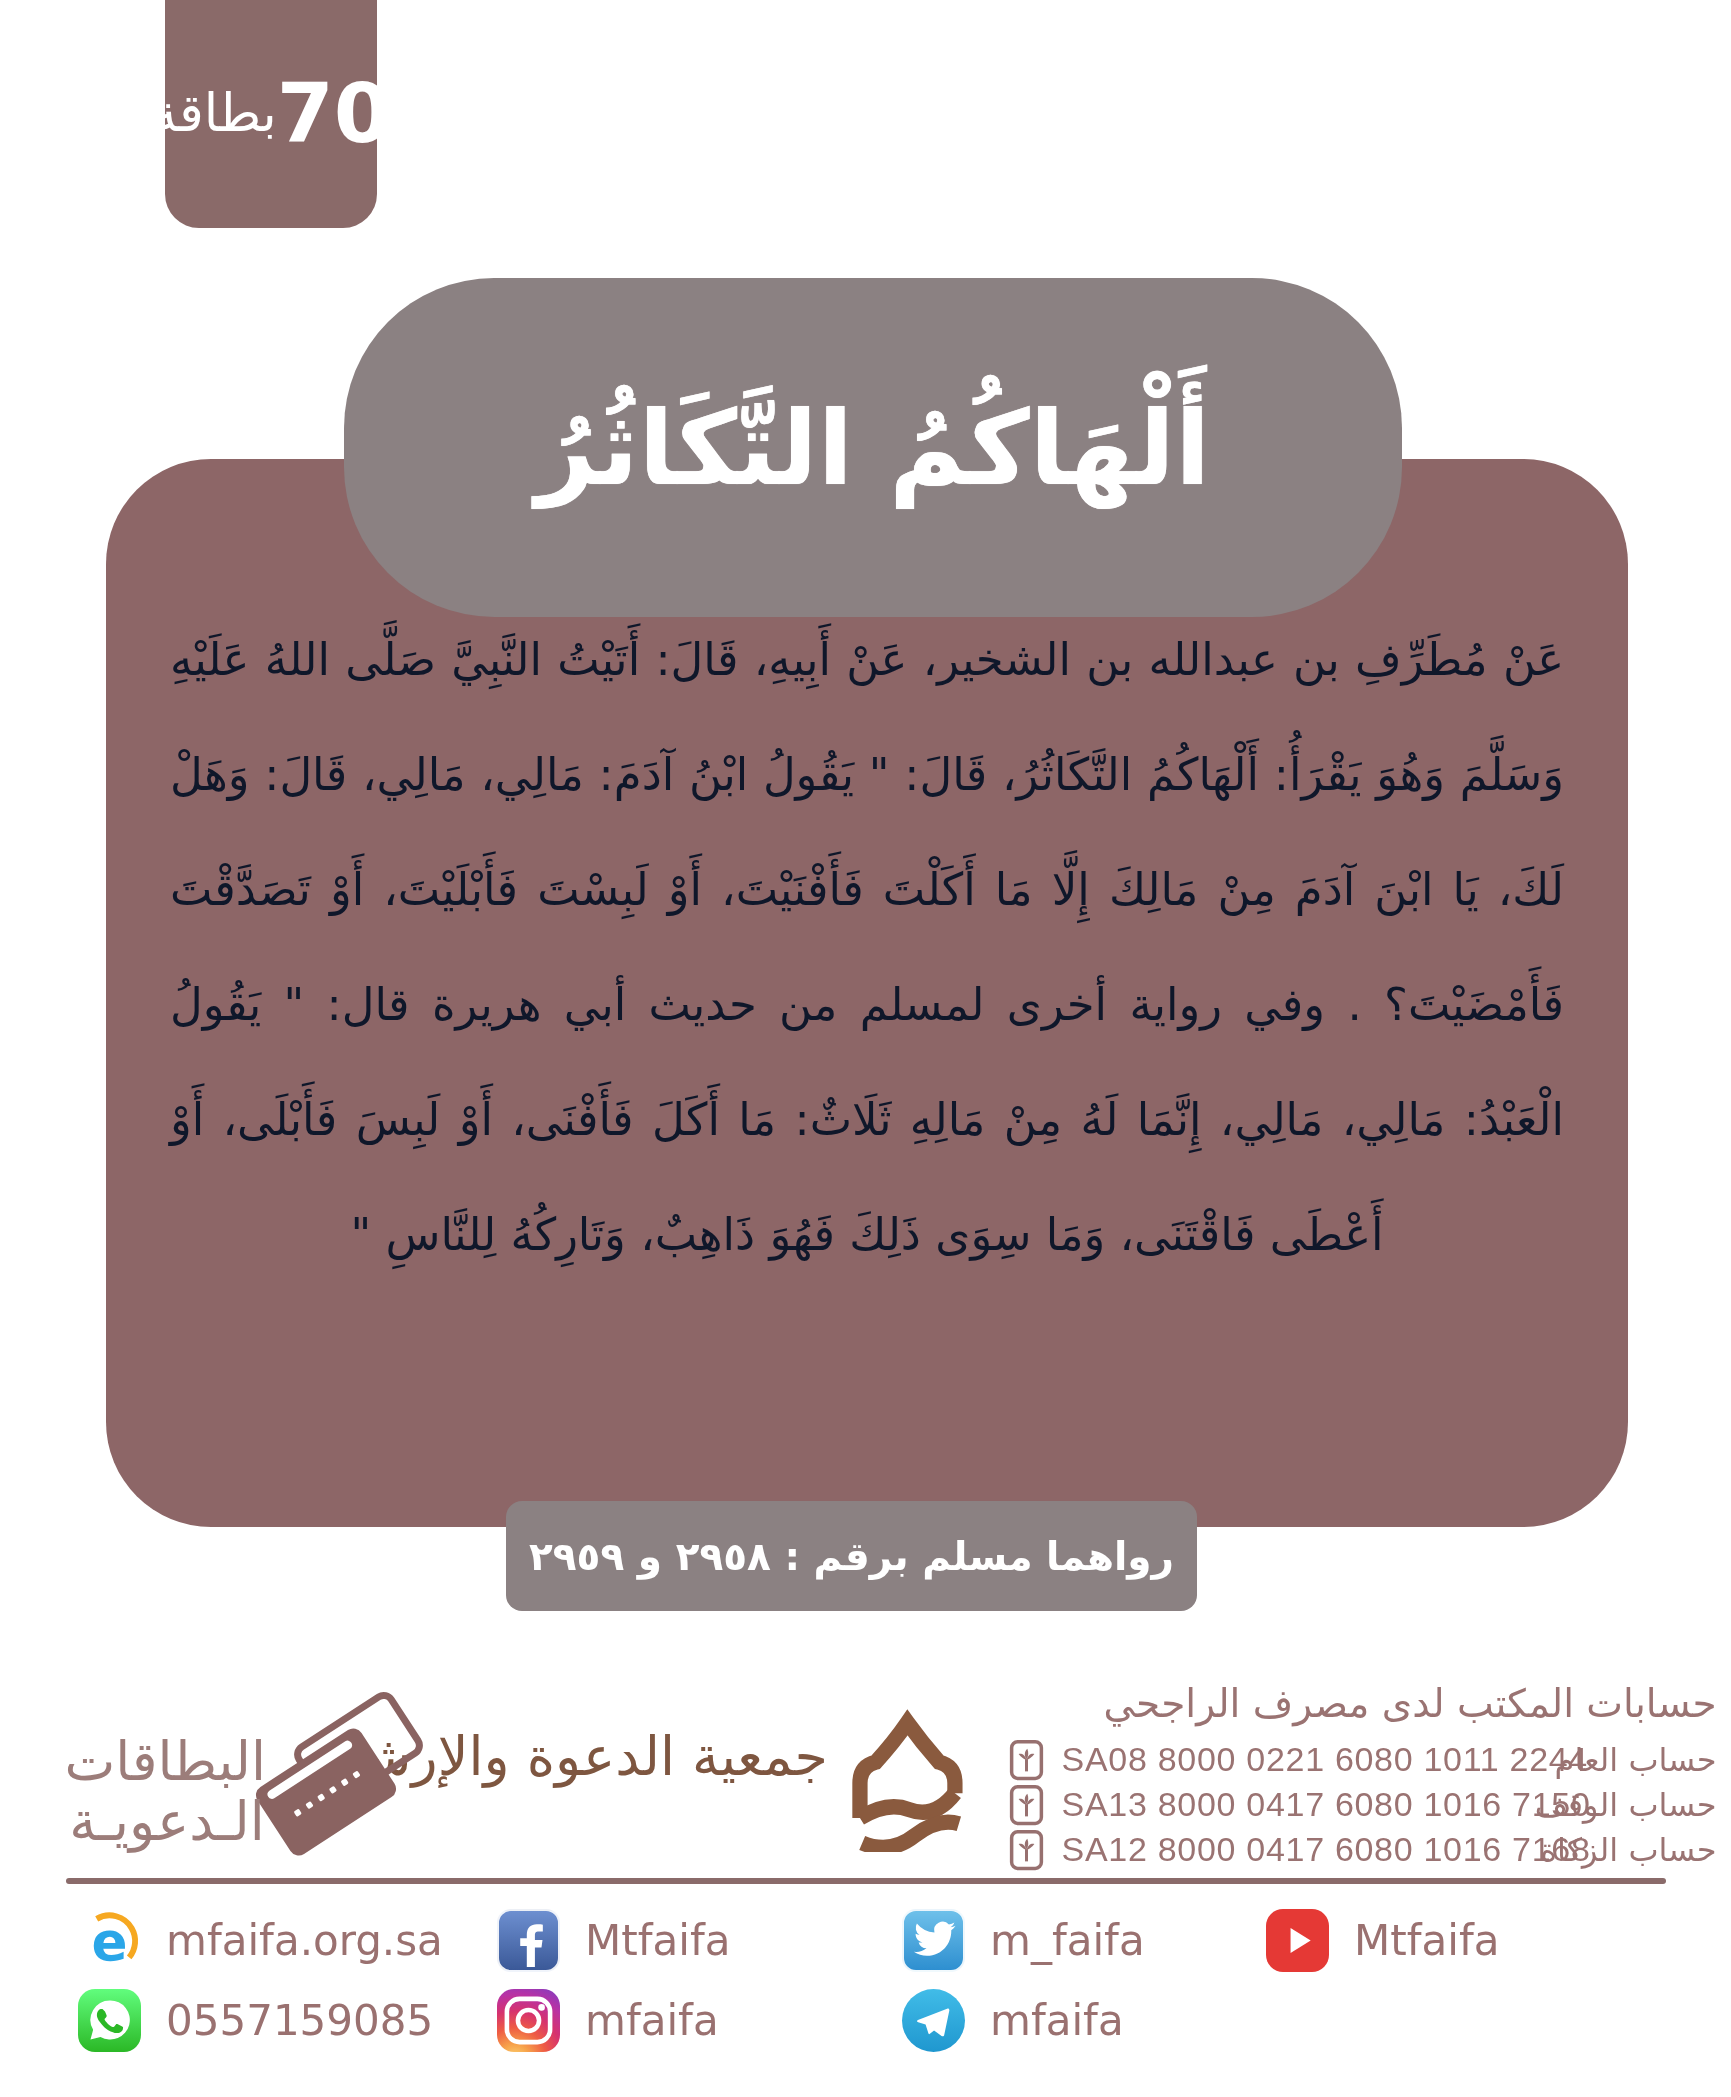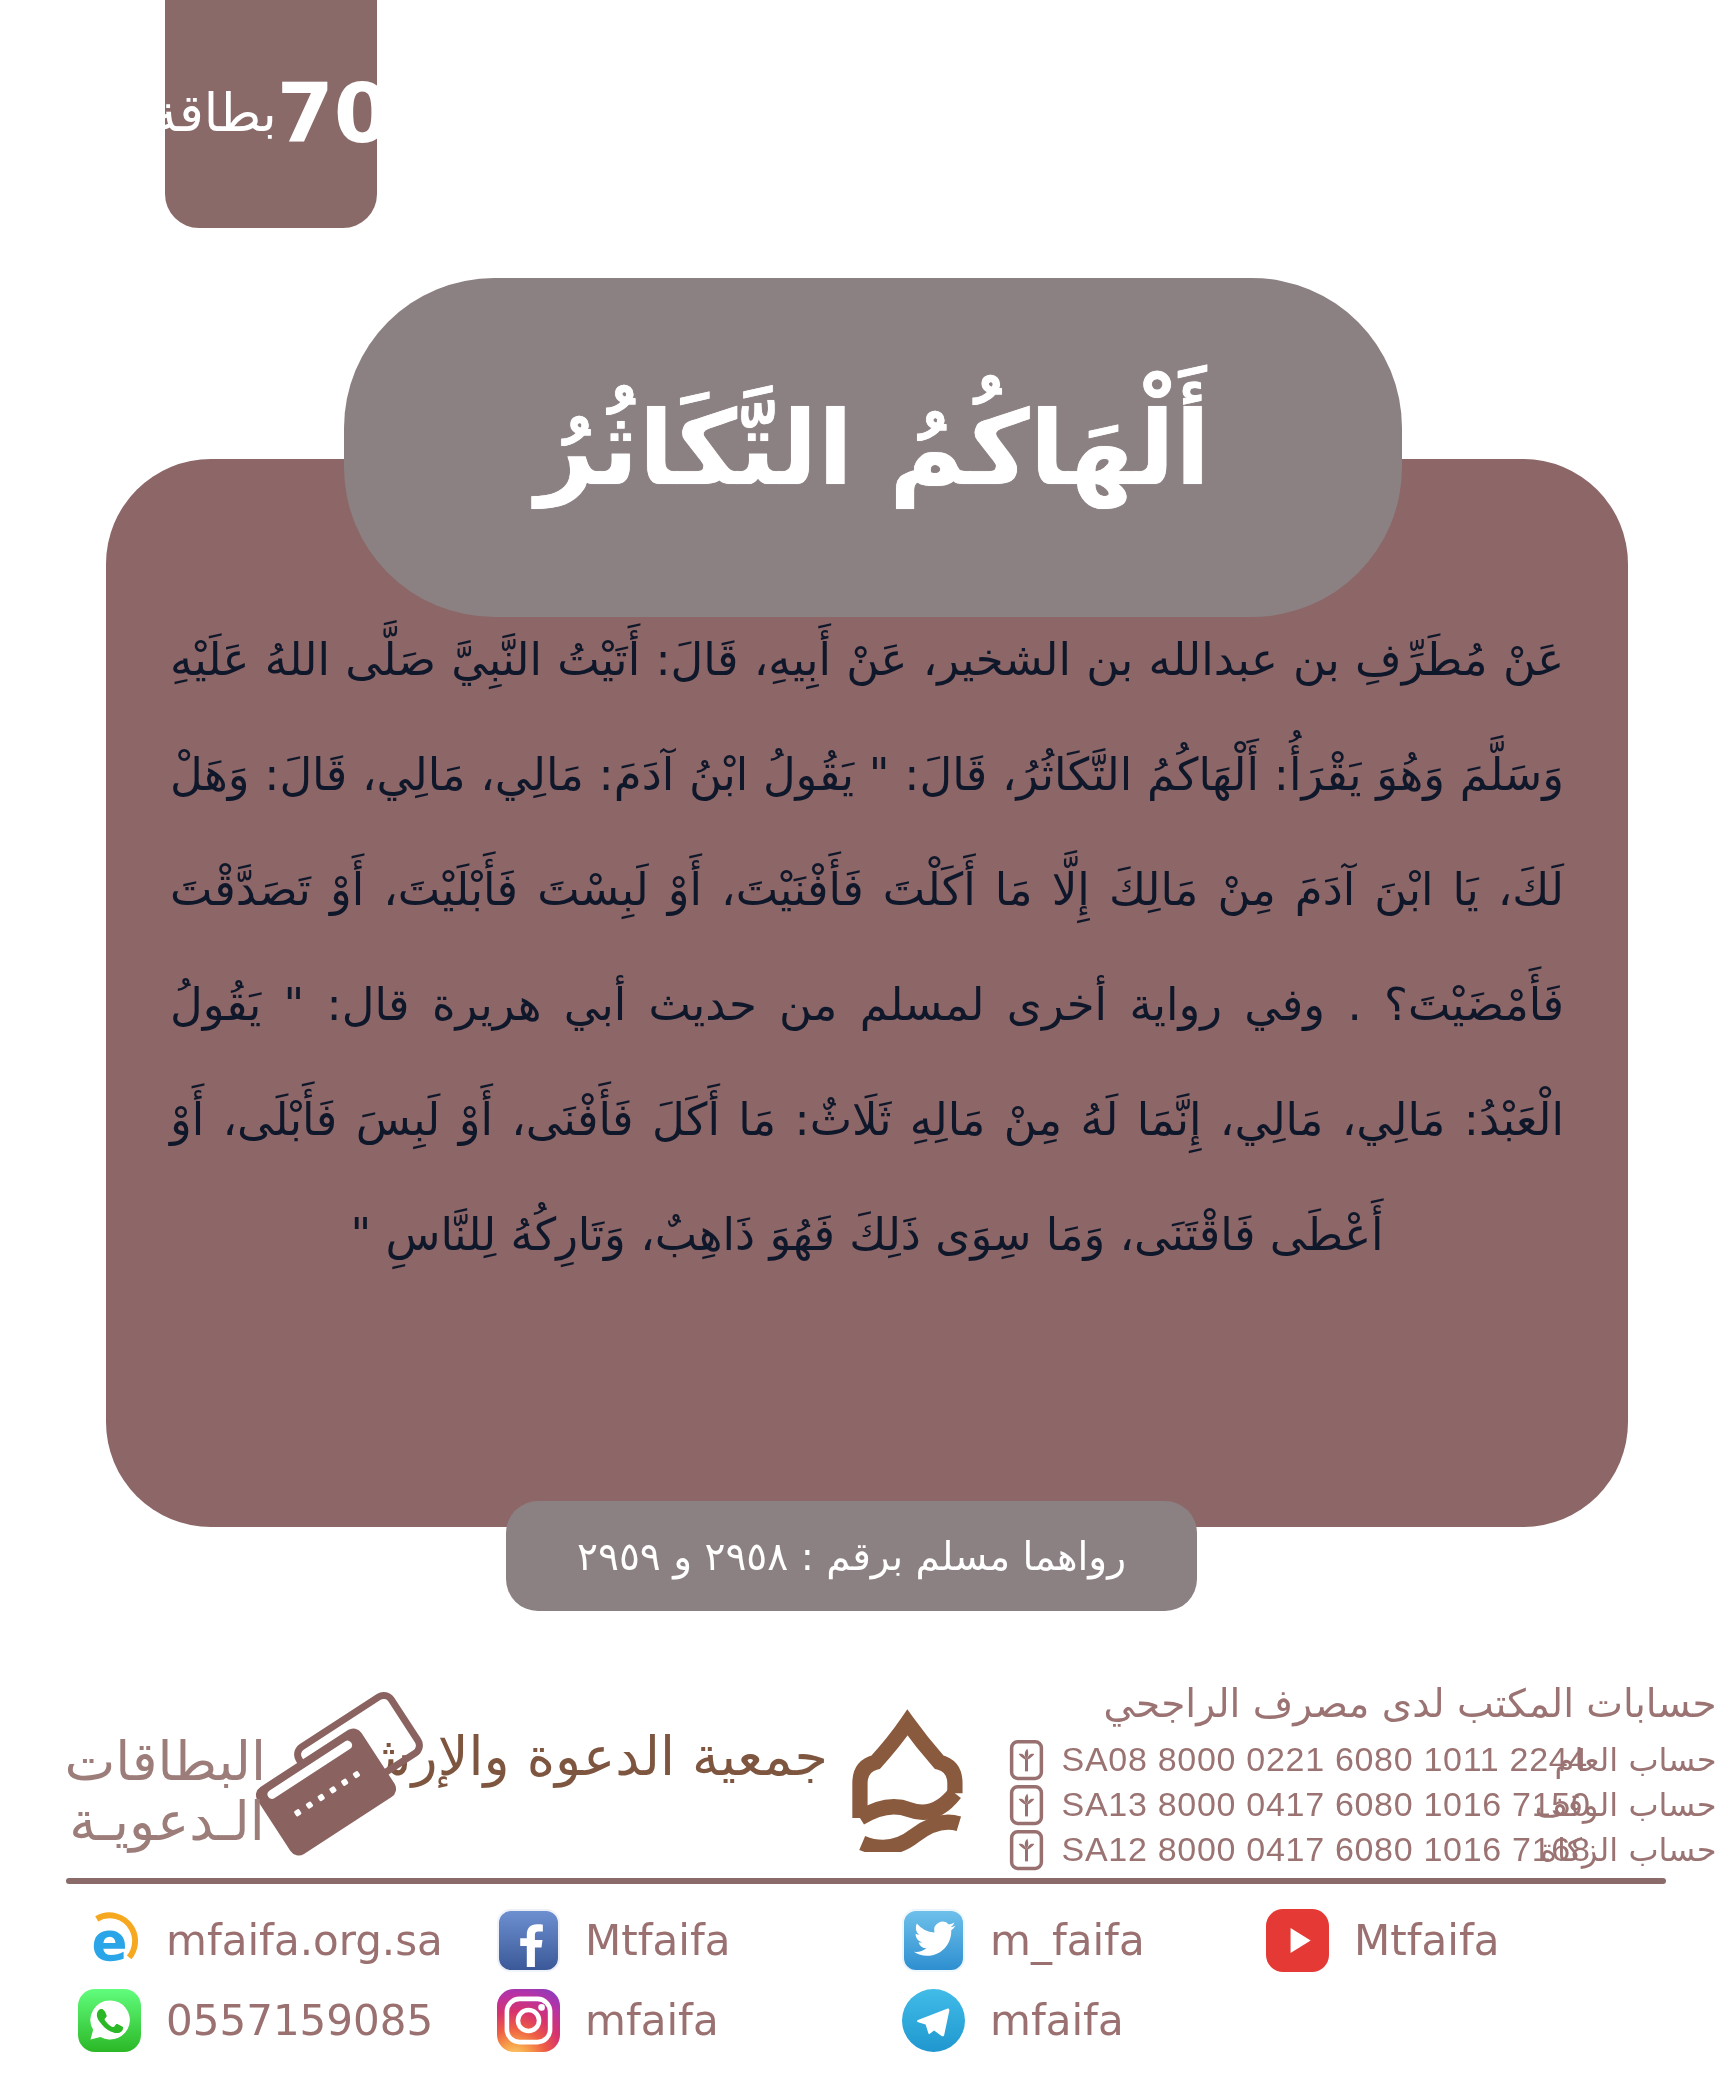--- a/index.html
+++ b/index.html
@@ -25,23 +25,23 @@
   
   .panel { position:absolute; left:106px; top:459px; width:1522px; height:1068px;
            background:#8d6667; border-radius:105px; z-index:1; }
   .hadith { position:absolute; left:64px; right:64px; top:143px; bottom:28px;
             direction:rtl; color:#0f172a; font-size:45px; line-height:115px;
             text-align:justify; text-align-last:center; -moz-text-align-last:center;
             font-weight:normal; }
 
   
   .source-bar { position:absolute; left:506px; top:1501px; width:691px; height:110px;
-                background:#8b8182; border-radius:32px; z-index:4; color:#fff;
+                background:#8b8182; border-radius:16px; z-index:4; color:#fff;
                 display:flex; align-items:center; justify-content:center;
-                font-size:39px; direction:rtl; }
+                font-size:39px; direction:rtl;font-weight:bold; }
 
   
   .divider { position:absolute; left:66px; top:1878px; width:1600px; height:6.3px;
              background:#8a6b6a; border-radius:3.5px; }
 
   .accounts { position:absolute; top:1681px; right:15.4px; width:740px; direction:rtl; color:#9a7372; }
   .accounts-header { font-size:39px; text-align:right; margin-bottom:11.2px; white-space:nowrap; }
   .account-row { display:flex; align-items:center; height:45px; gap:18px; }
   .account-label { width:204px; font-size:32px; text-align:right; white-space:nowrap; }
   .account-iban { direction:ltr; font-size:34px; letter-spacing:0.7px; white-space:nowrap;

